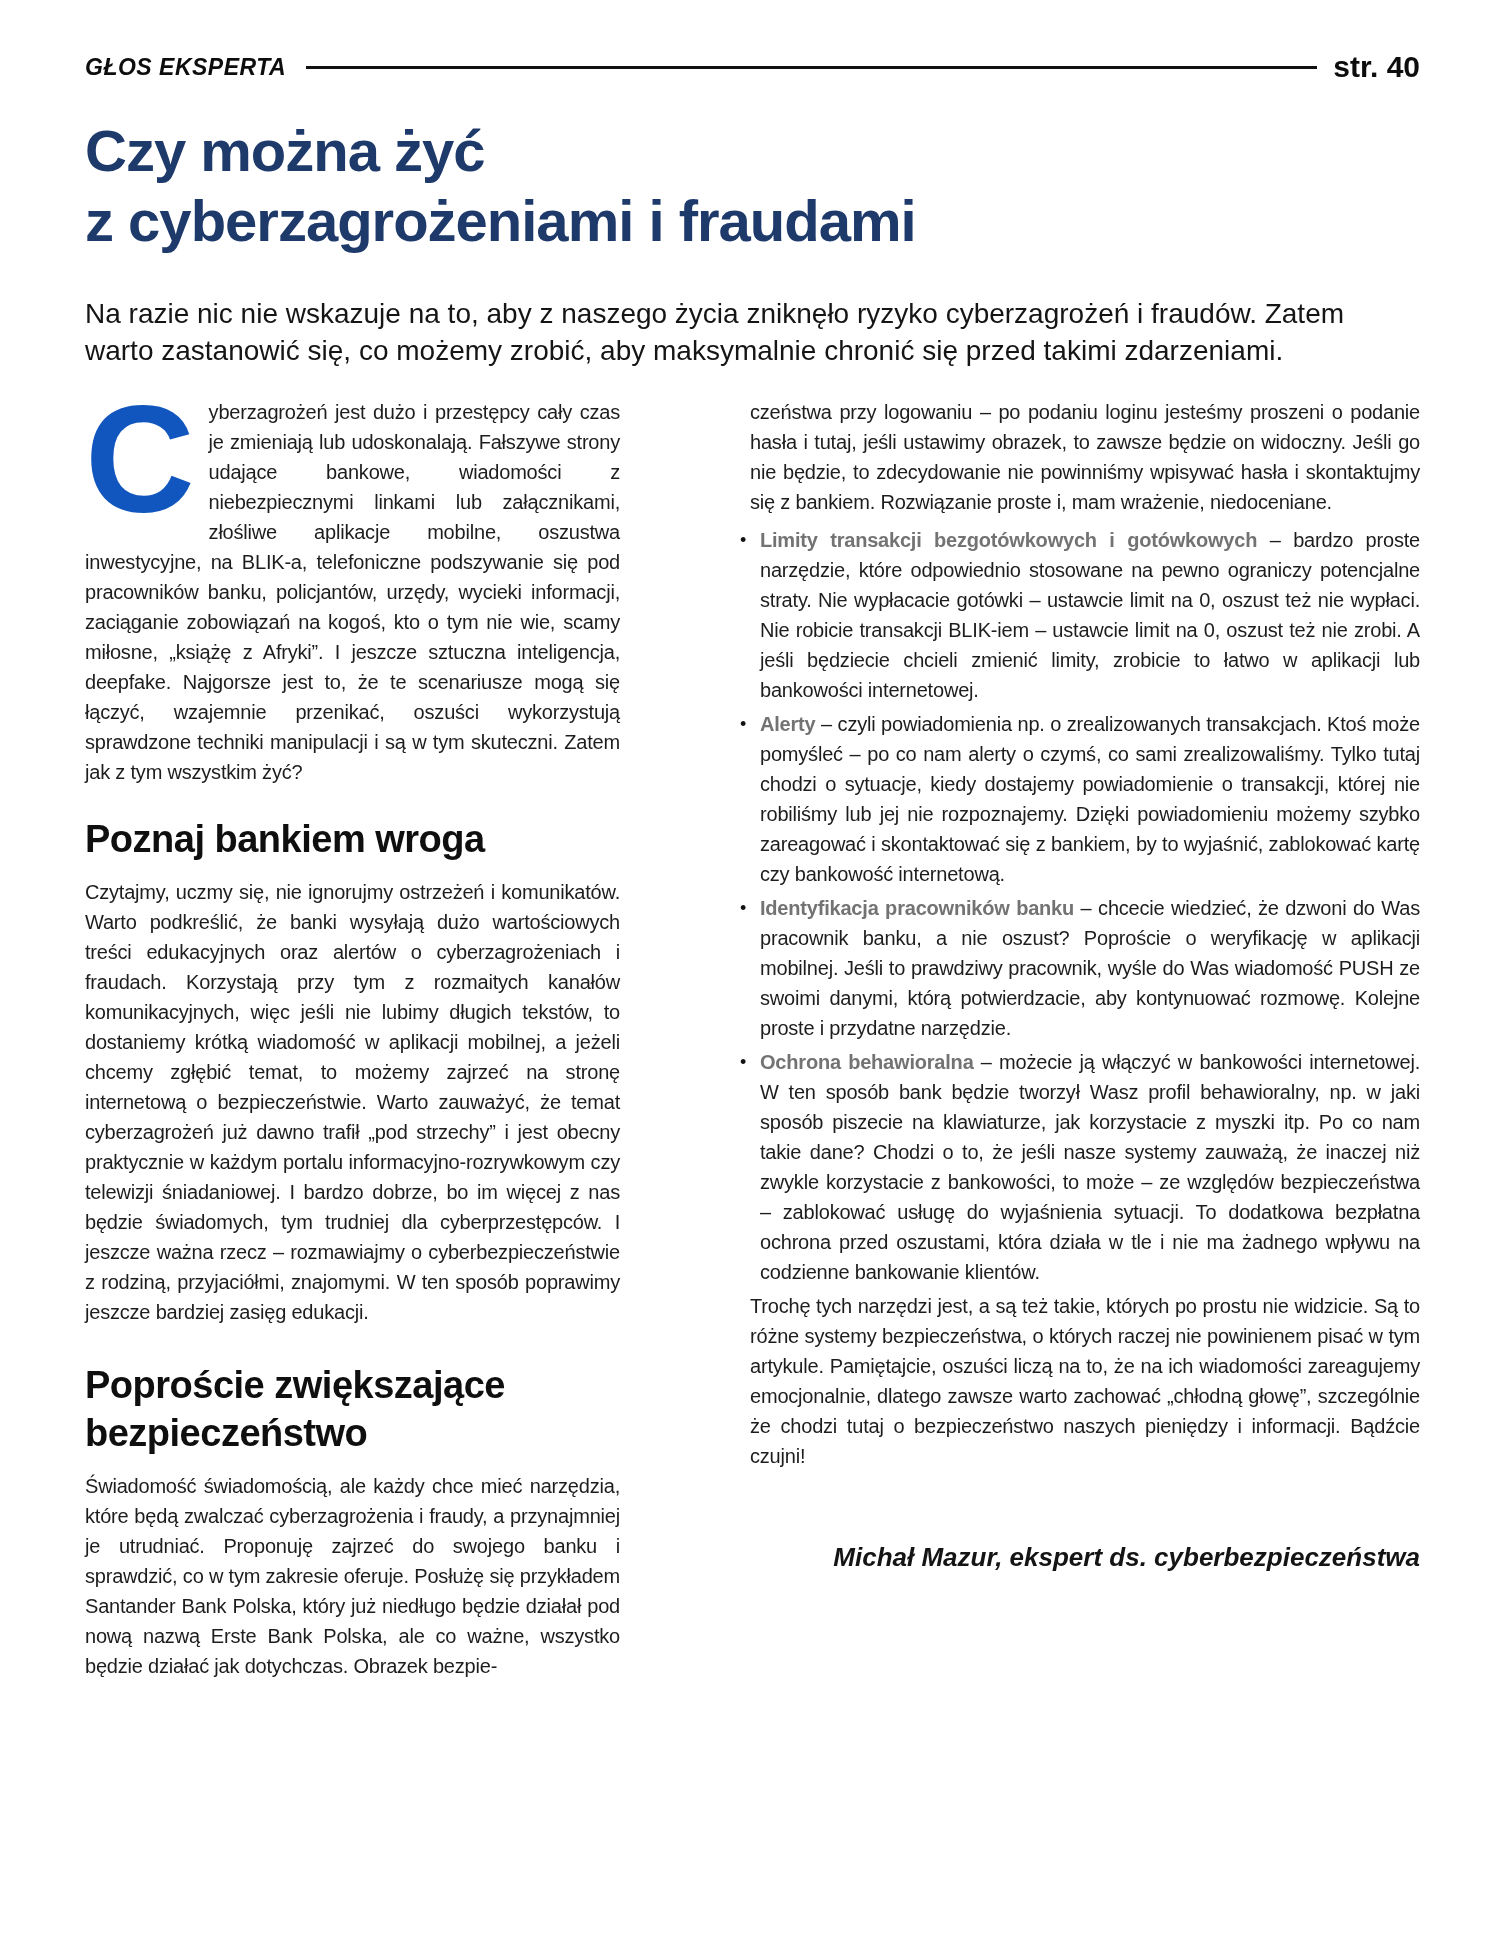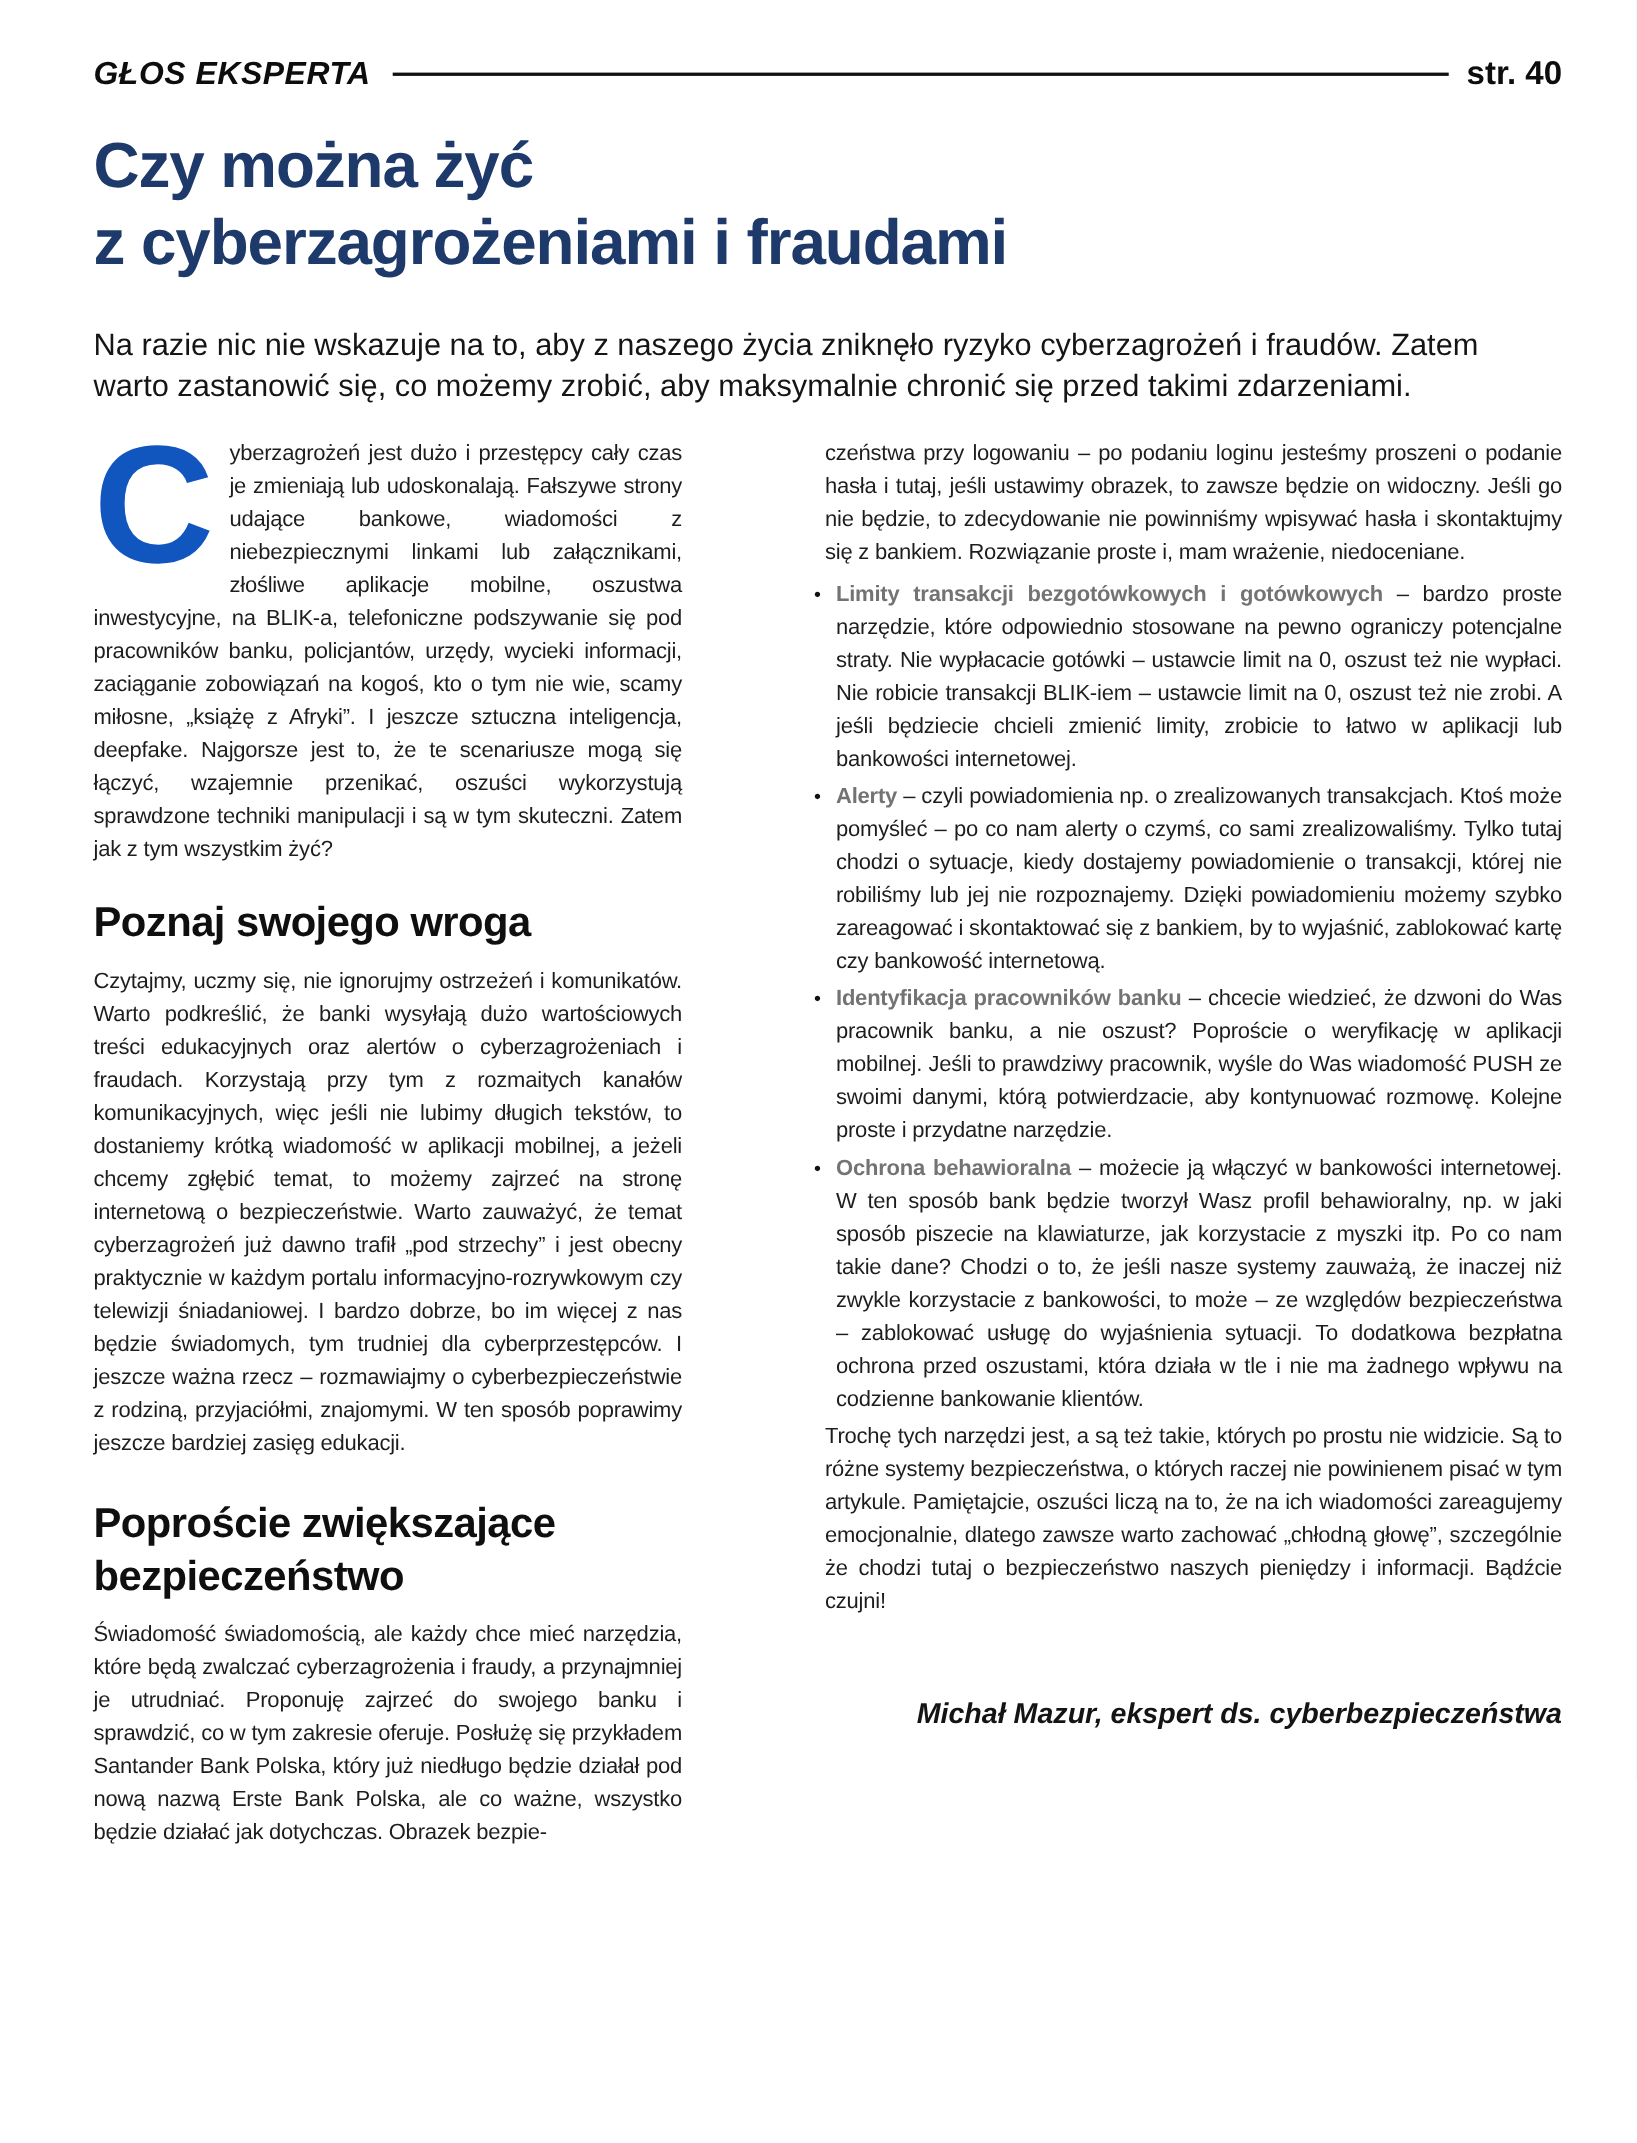--- a/index.html
+++ b/index.html
@@ -5,21 +5,21 @@
   html,body{margin:0;padding:0;background:#e8e8e8;}
   .page{
     width:1488px;height:1948px;box-sizing:border-box;position:relative;
     background:#ffffff;margin:0 auto;overflow:hidden;
     padding:50px 68px 0 85px;
     font-family:"Liberation Sans","DejaVu Sans",sans-serif;
     color:#1c1c1c;
   }
   
   .kicker-row{display:flex;align-items:center;}
-  .kicker{font-size:29px;font-weight:bold;font-style:italic;letter-spacing:.5px;color:#0d0d0d;white-space:nowrap;}
+  .kicker{font-size:23px;font-weight:bold;font-style:italic;letter-spacing:.5px;color:#0d0d0d;white-space:nowrap;}
   .kicker-rule{flex:1;height:3px;background:#111;margin:0 16px 0 20px;}
   .page-num{font-size:30px;font-weight:bold;color:#0d0d0d;white-space:nowrap;}
   
   .title{margin-top:32px;font-size:58px;line-height:70px;font-weight:bold;letter-spacing:-1px;color:#1e3a6b;}
   .lede{margin-top:24px;font-size:28px;line-height:37px;font-weight:500;color:#151515;text-align:left;}
   
   .columns{display:grid;grid-template-columns:535px 1fr;column-gap:130px;margin-top:28px;}
   .col{font-size:20px;line-height:30px;letter-spacing:-.2px;text-align:justify;color:#1d1d1d;}
   .col p{margin:0;}
   .dropcap{
@@ -61,21 +61,21 @@
 
   <div class="lede">Na razie nic nie wskazuje na to, aby z naszego życia zniknęło ryzyko cyberzagrożeń i fraudów. Zatem warto zastanowić się, co możemy zrobić, aby maksymalnie chronić się przed takimi zdarzeniami.</div>
 
   <div class="columns">
 
     <div class="col">
       <p>
         <span class="dropcap">C</span><span>yberzagrożeń jest dużo i przestępcy cały czas je zmieniają lub udoskonalają. Fałszywe strony udające bankowe, wiadomości z niebezpiecznymi linkami lub załącznikami, złośliwe aplikacje mobilne, oszustwa inwestycyjne, na BLIK-a, telefoniczne podszywanie się pod pracowników banku, policjantów, urzędy, wycieki informacji, zaciąganie zobowiązań na kogoś, kto o tym nie wie, scamy miłosne, „książę z Afryki”. I jeszcze sztuczna inteligencja, deepfake. Najgorsze jest to, że te scenariusze mogą się łączyć, wzajemnie przenikać, oszuści wykorzystują sprawdzone techniki manipulacji i są w tym skuteczni. Zatem jak z tym wszystkim żyć?</span>
       </p>
 
-      <h2 class="h-section">Poznaj swojego wroga</h2>
+      <h2 class="h-section">Poznaj bankiem wroga</h2>
 
       <p>Czytajmy, uczmy się, nie ignorujmy ostrzeżeń i komunikatów. Warto podkreślić, że banki wysyłają dużo wartościowych treści edukacyjnych oraz alertów o cyberzagrożeniach i fraudach. Korzystają przy tym z rozmaitych kanałów komunikacyjnych, więc jeśli nie lubimy długich tekstów, to dostaniemy krótką wiadomość w aplikacji mobilnej, a jeżeli chcemy zgłębić temat, to możemy zajrzeć na stronę internetową o bezpieczeństwie. Warto zauważyć, że temat cyberzagrożeń już dawno trafił „pod strzechy” i jest obecny praktycznie w każdym portalu informacyjno-rozrywkowym czy telewizji śniadaniowej. I bardzo dobrze, bo im więcej z nas będzie świadomych, tym trudniej dla cyberprzestępców. I jeszcze ważna rzecz – rozmawiajmy o cyberbezpieczeństwie z rodziną, przyjaciółmi, znajomymi. W ten sposób poprawimy jeszcze bardziej zasięg edukacji.</p>
 
 
       <h2 class="h-section two-line">
         <span style="display:block">Poproście zwiększające</span>
         <span style="display:block">bezpieczeństwo</span>
       </h2>
 
       <p>Świadomość świadomością, ale każdy chce mieć narzędzia, które będą zwalczać cyberzagrożenia i fraudy, a przynajmniej je utrudniać. Proponuję zajrzeć do swojego banku i sprawdzić, co w tym zakresie oferuje. Posłużę się przykładem Santander Bank Polska, który już niedługo będzie działał pod nową nazwą Erste Bank Polska, ale co ważne, wszystko będzie działać jak dotychczas. Obrazek bezpie-</p>

